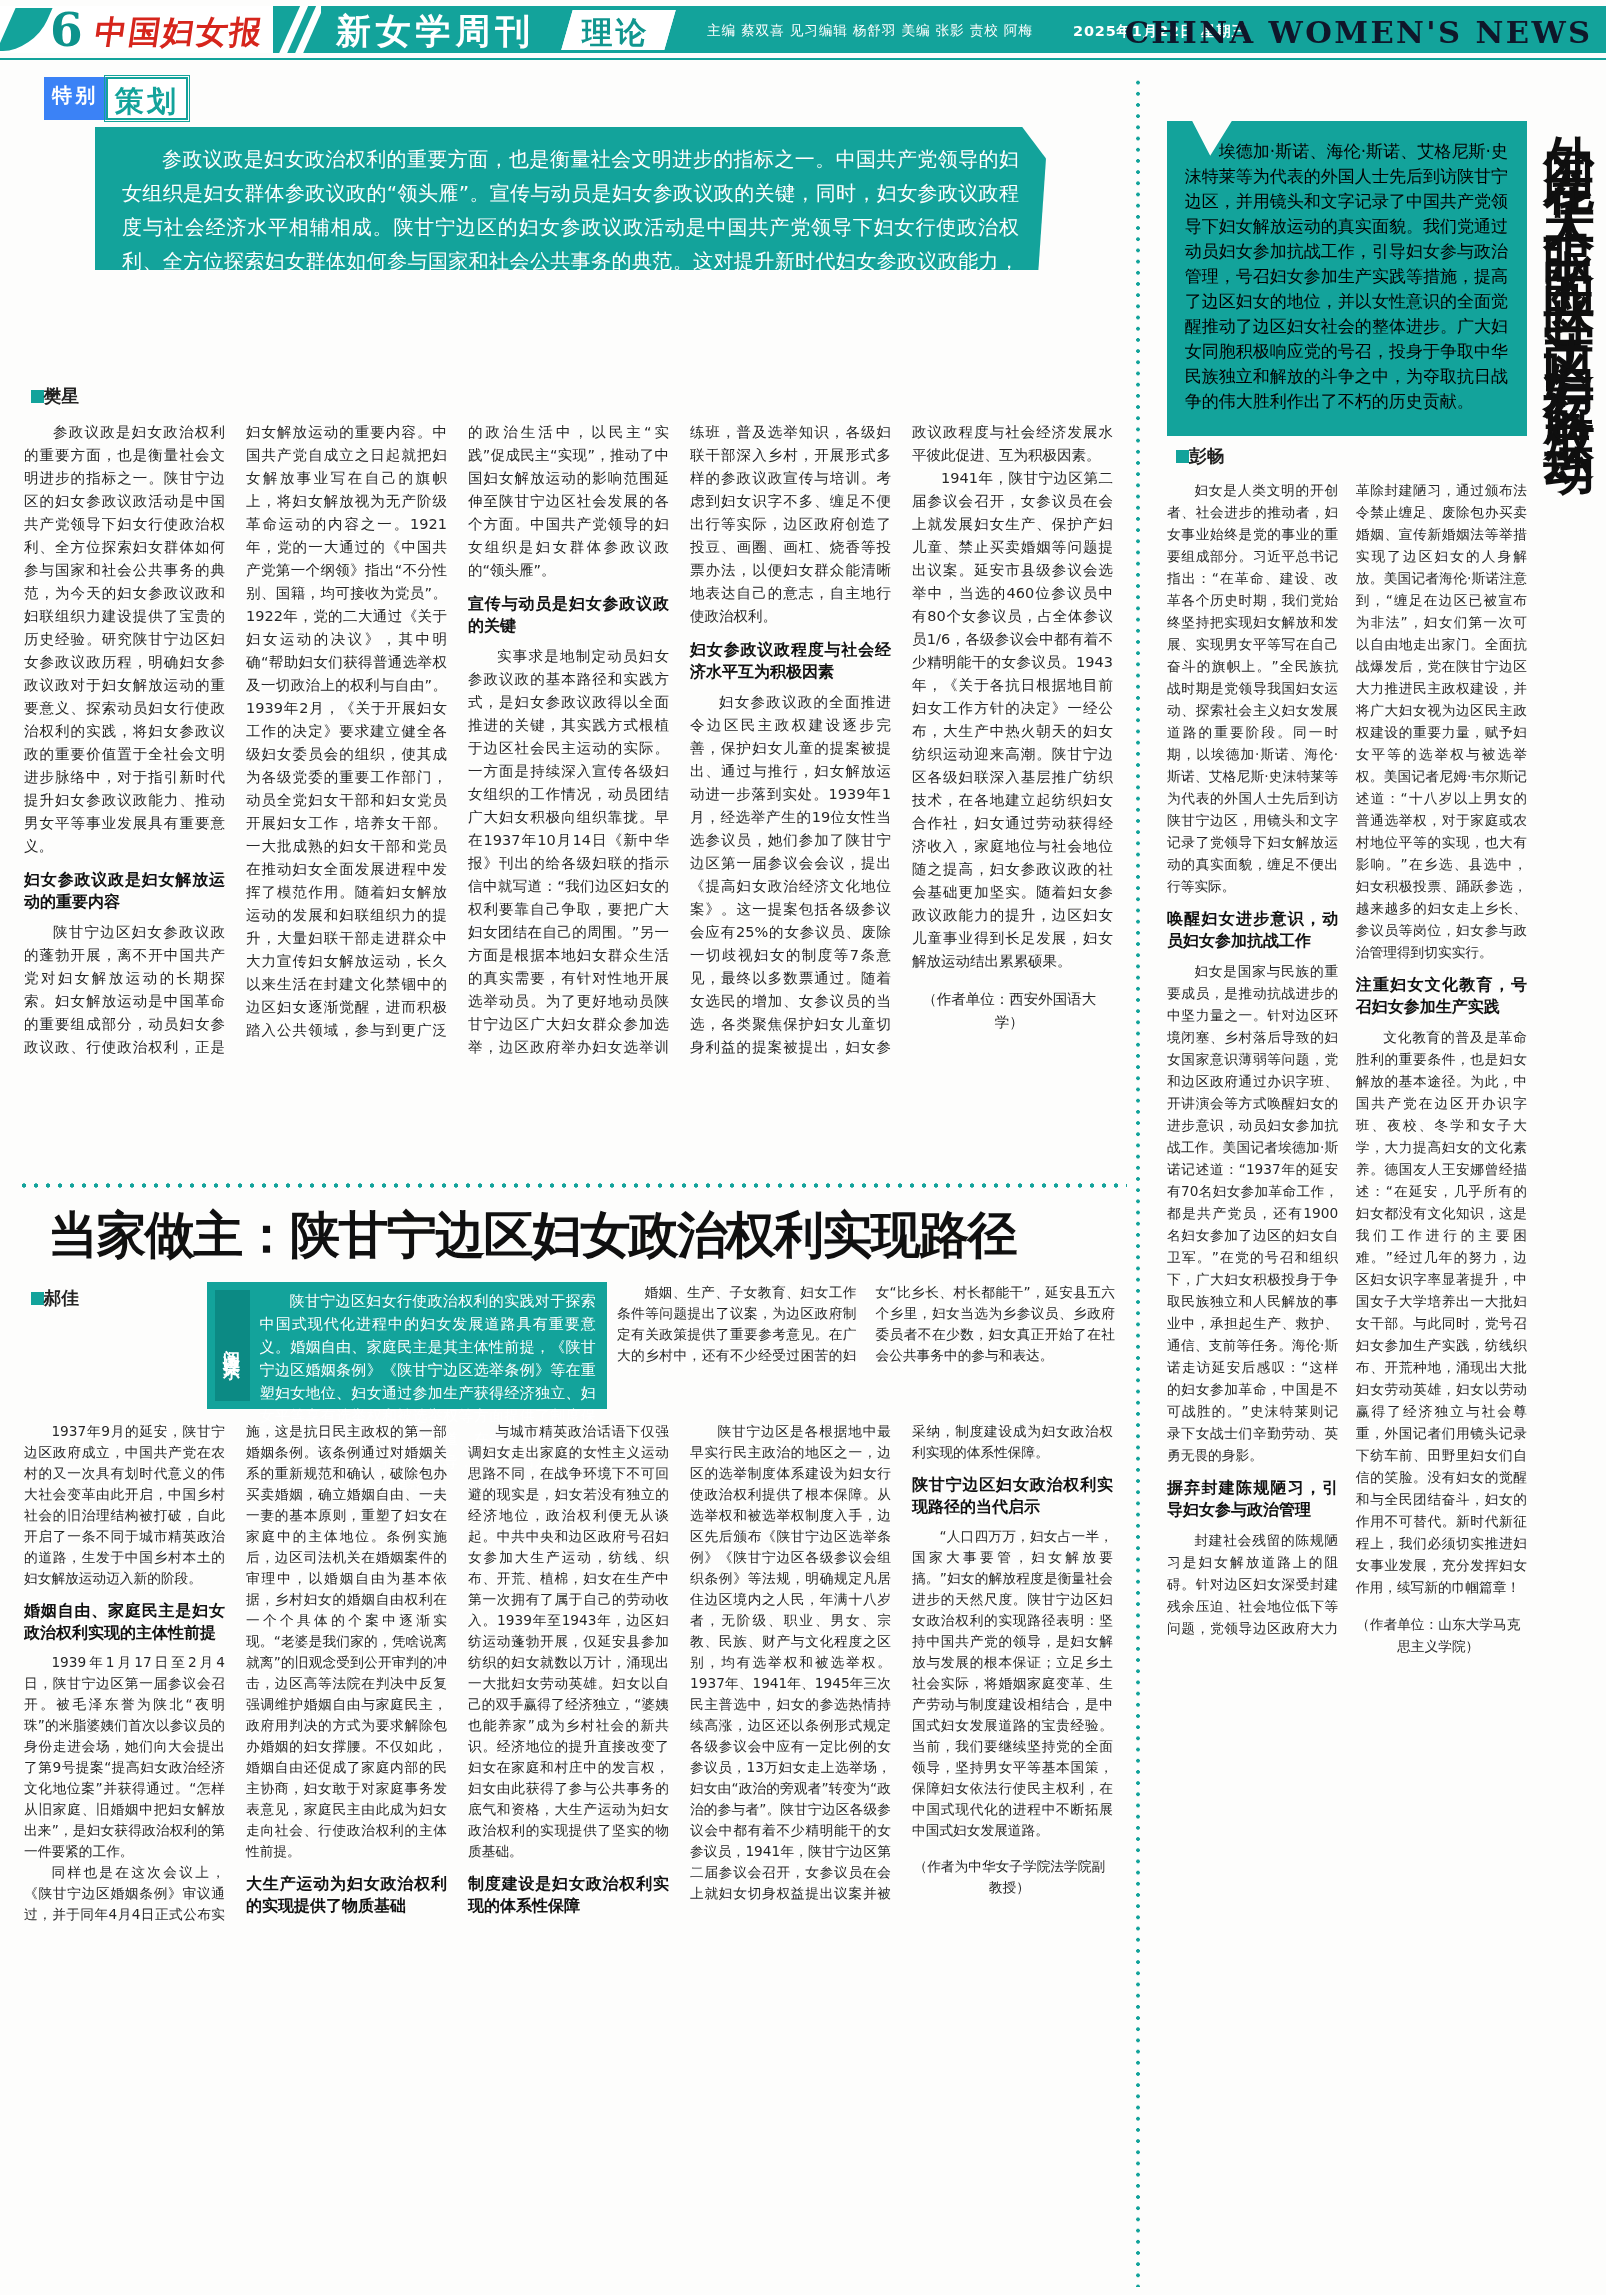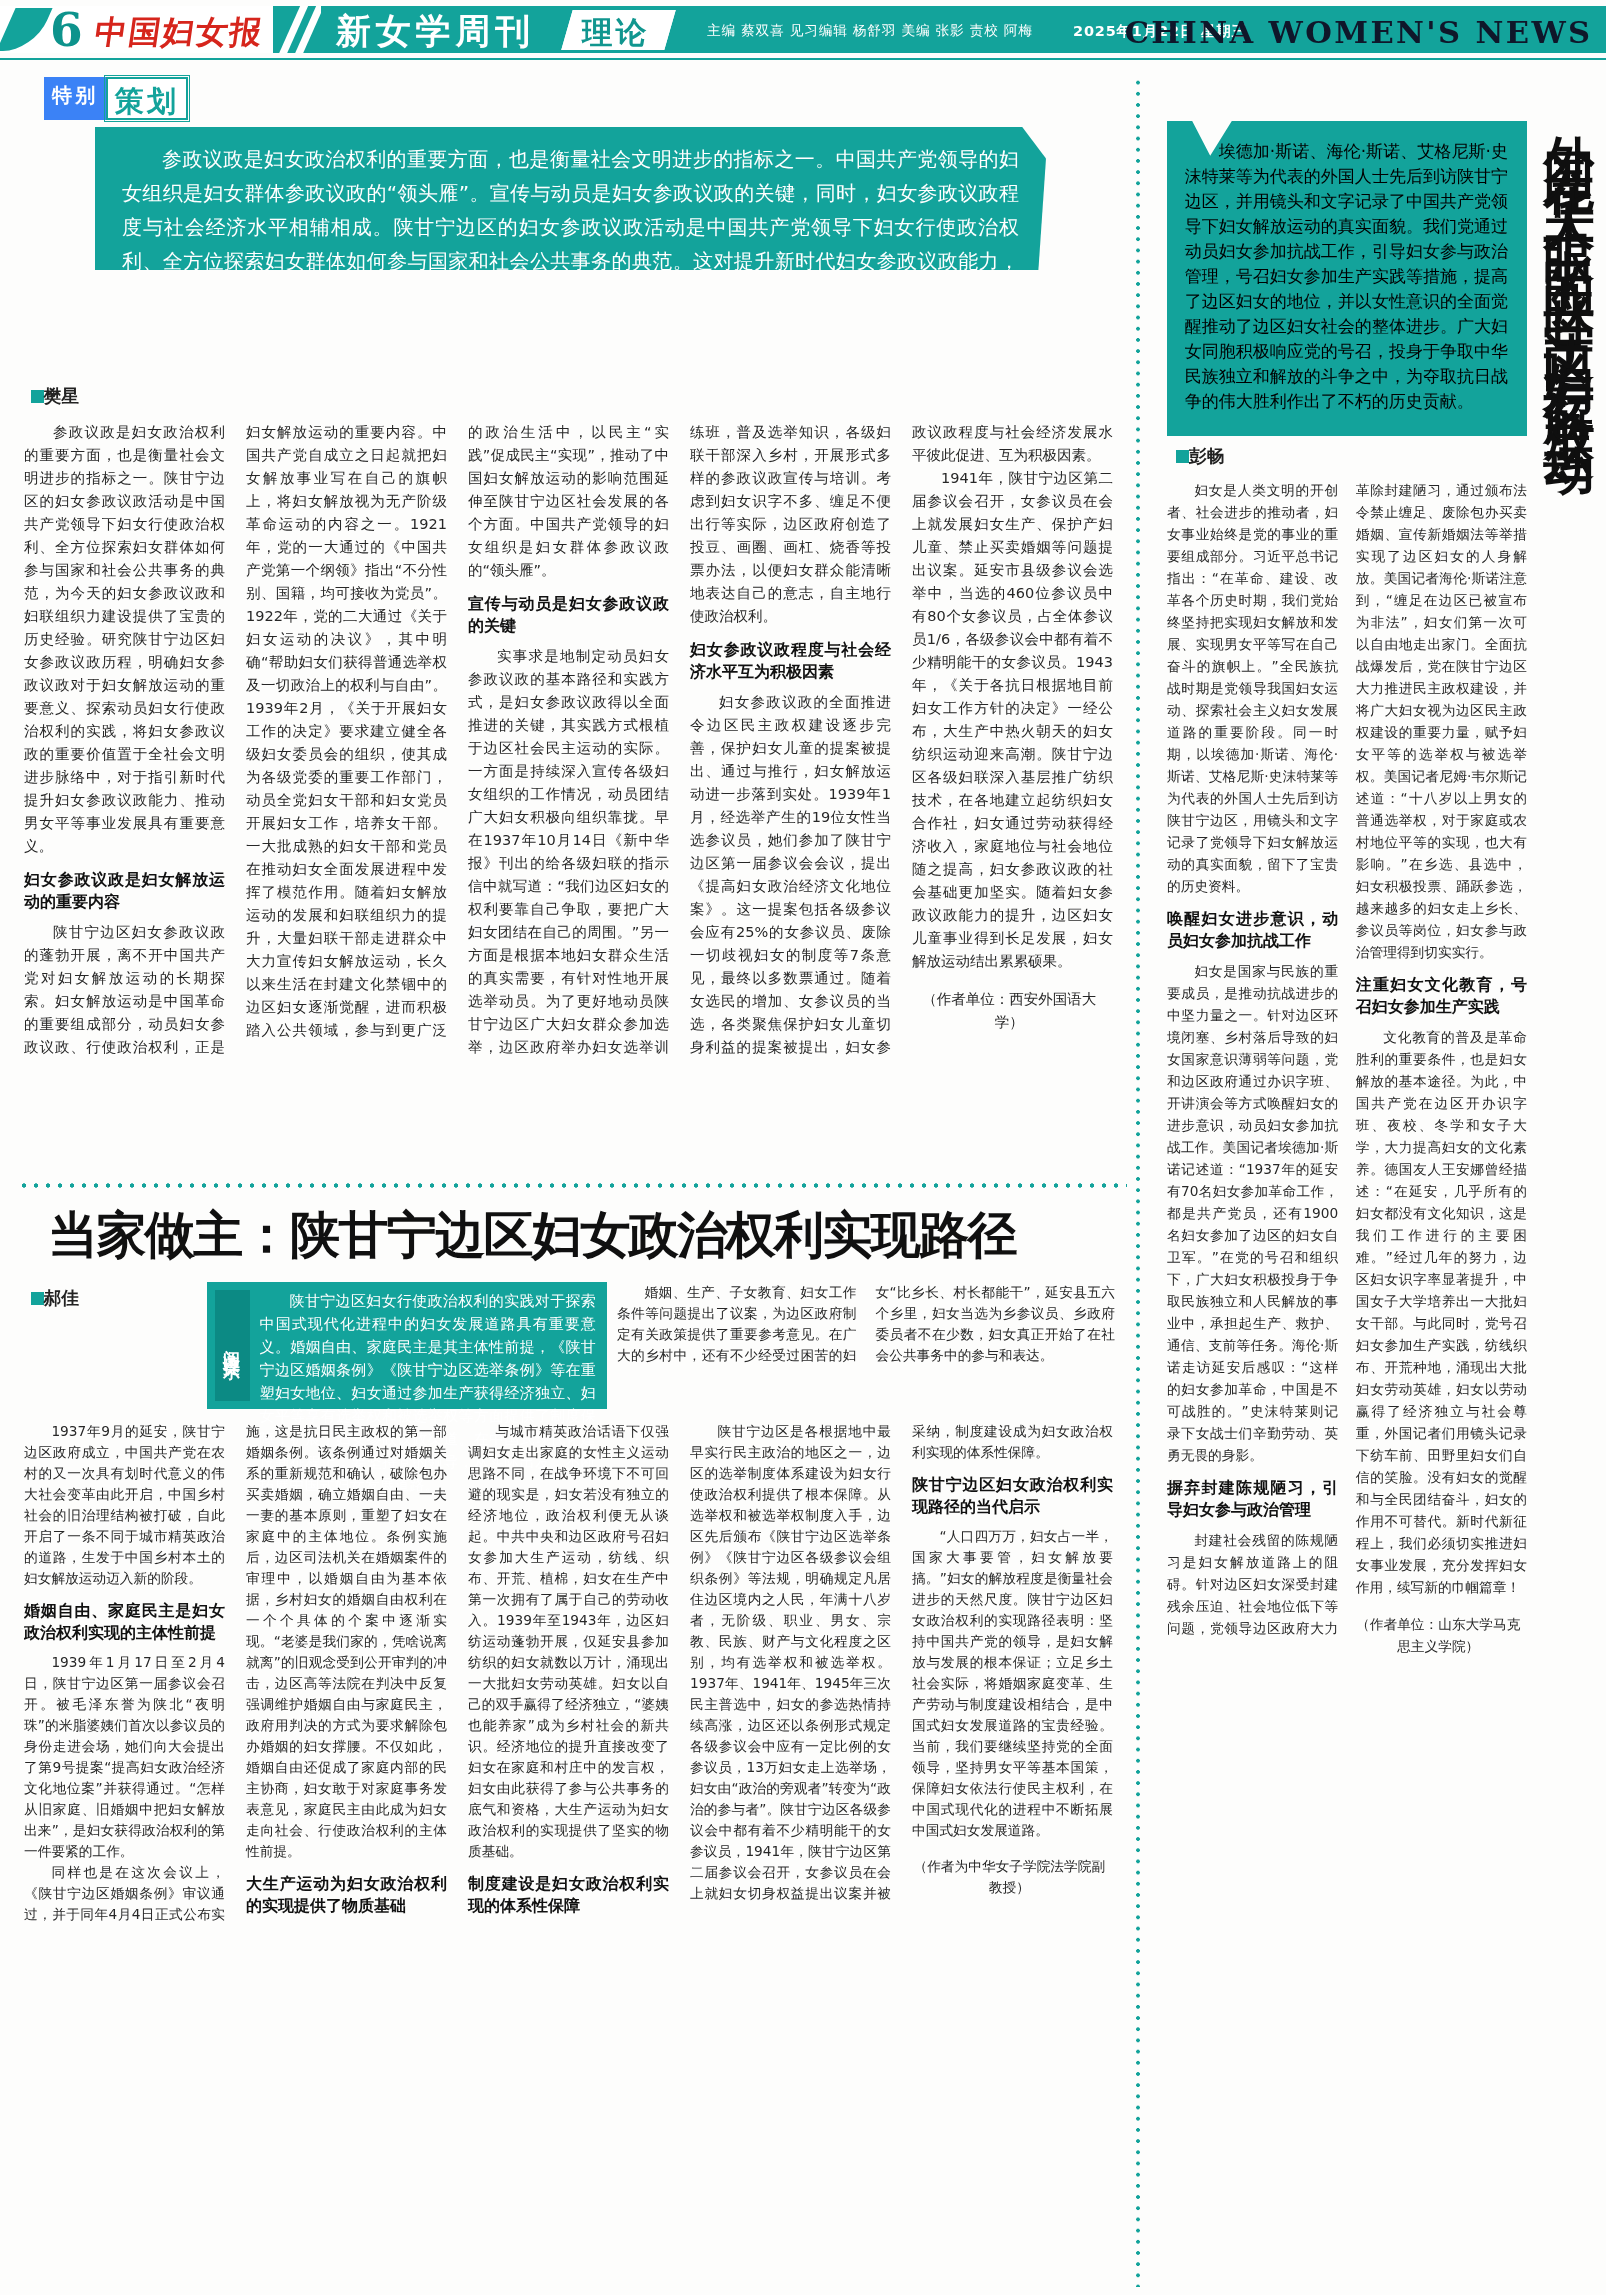--- a/index.html
+++ b/index.html
@@ -170,21 +170,21 @@
       <p class="para">“人口四万万，妇女占一半，国家大事要管，妇女解放要搞。”妇女的解放程度是衡量社会进步的天然尺度。陕甘宁边区妇女政治权利的实现路径表明：坚持中国共产党的领导，是妇女解放与发展的根本保证；立足乡土社会实际，将婚姻家庭变革、生产劳动与制度建设相结合，是中国式妇女发展道路的宝贵经验。当前，我们要继续坚持党的全面领导，坚持男女平等基本国策，保障妇女依法行使民主权利，在中国式现代化的进程中不断拓展中国式妇女发展道路。</p>
       <p class="para credit">（作者为中华女子学院法学院副教授）</p>
     </div>
 
   <div class="vert-headline">外国在华人士眼中的陕甘宁边区妇女解放运动</div>
   <div class="byline" style="left:1176px; top:444px;">
     <span class="sq"></span>
     <span>彭畅</span>
   </div>
   <div id="a3-body" class="cols">
-      <p class="para">妇女是人类文明的开创者、社会进步的推动者，妇女事业始终是党的事业的重要组成部分。习近平总书记指出：“在革命、建设、改革各个历史时期，我们党始终坚持把实现妇女解放和发展、实现男女平等写在自己奋斗的旗帜上。”全民族抗战时期是党领导我国妇女运动、探索社会主义妇女发展道路的重要阶段。同一时期，以埃德加·斯诺、海伦·斯诺、艾格尼斯·史沫特莱等为代表的外国人士先后到访陕甘宁边区，用镜头和文字记录了党领导下妇女解放运动的真实面貌，留下了宝贵的历史资料。</p>
+      <p class="para">妇女是人类文明的开创者、社会进步的推动者，妇女事业始终是党的事业的重要组成部分。习近平总书记指出：“在革命、建设、改革各个历史时期，我们党始终坚持把实现妇女解放和发展、实现男女平等写在自己奋斗的旗帜上。”全民族抗战时期是党领导我国妇女运动、探索社会主义妇女发展道路的重要阶段。同一时期，以埃德加·斯诺、海伦·斯诺、艾格尼斯·史沫特莱等为代表的外国人士先后到访陕甘宁边区，用镜头和文字记录了党领导下妇女解放运动的真实面貌，缠足不便出行等实际。</p>
       <div class="subhead">唤醒妇女进步意识，动员妇女参加抗战工作</div>
       <p class="para">妇女是国家与民族的重要成员，是推动抗战进步的中坚力量之一。针对边区环境闭塞、乡村落后导致的妇女国家意识薄弱等问题，党和边区政府通过办识字班、开讲演会等方式唤醒妇女的进步意识，动员妇女参加抗战工作。美国记者埃德加·斯诺记述道：“1937年的延安有70名妇女参加革命工作，都是共产党员，还有1900名妇女参加了边区的妇女自卫军。”在党的号召和组织下，广大妇女积极投身于争取民族独立和人民解放的事业中，承担起生产、救护、通信、支前等任务。海伦·斯诺走访延安后感叹：“这样的妇女参加革命，中国是不可战胜的。”史沫特莱则记录下女战士们辛勤劳动、英勇无畏的身影。</p>
       <div class="subhead">摒弃封建陈规陋习，引导妇女参与政治管理</div>
       <p class="para">封建社会残留的陈规陋习是妇女解放道路上的阻碍。针对边区妇女深受封建残余压迫、社会地位低下等问题，党领导边区政府大力革除封建陋习，通过颁布法令禁止缠足、废除包办买卖婚姻、宣传新婚姻法等举措实现了边区妇女的人身解放。美国记者海伦·斯诺注意到，“缠足在边区已被宣布为非法”，妇女们第一次可以自由地走出家门。全面抗战爆发后，党在陕甘宁边区大力推进民主政权建设，并将广大妇女视为边区民主政权建设的重要力量，赋予妇女平等的选举权与被选举权。美国记者尼姆·韦尔斯记述道：“十八岁以上男女的普通选举权，对于家庭或农村地位平等的实现，也大有影响。”在乡选、县选中，妇女积极投票、踊跃参选，越来越多的妇女走上乡长、参议员等岗位，妇女参与政治管理得到切实实行。</p>
       <div class="subhead">注重妇女文化教育，号召妇女参加生产实践</div>
       <p class="para">文化教育的普及是革命胜利的重要条件，也是妇女解放的基本途径。为此，中国共产党在边区开办识字班、夜校、冬学和女子大学，大力提高妇女的文化素养。德国友人王安娜曾经描述：“在延安，几乎所有的妇女都没有文化知识，这是我们工作进行的主要困难。”经过几年的努力，边区妇女识字率显著提升，中国女子大学培养出一大批妇女干部。与此同时，党号召妇女参加生产实践，纺线织布、开荒种地，涌现出大批妇女劳动英雄，妇女以劳动赢得了经济独立与社会尊重，外国记者们用镜头记录下纺车前、田野里妇女们自信的笑脸。没有妇女的觉醒和与全民团结奋斗，妇女的作用不可替代。新时代新征程上，我们必须切实推进妇女事业发展，充分发挥妇女作用，续写新的巾帼篇章！</p>
       <p class="para credit">（作者单位：山东大学马克思主义学院）</p>
     </div>
 
 </div>

